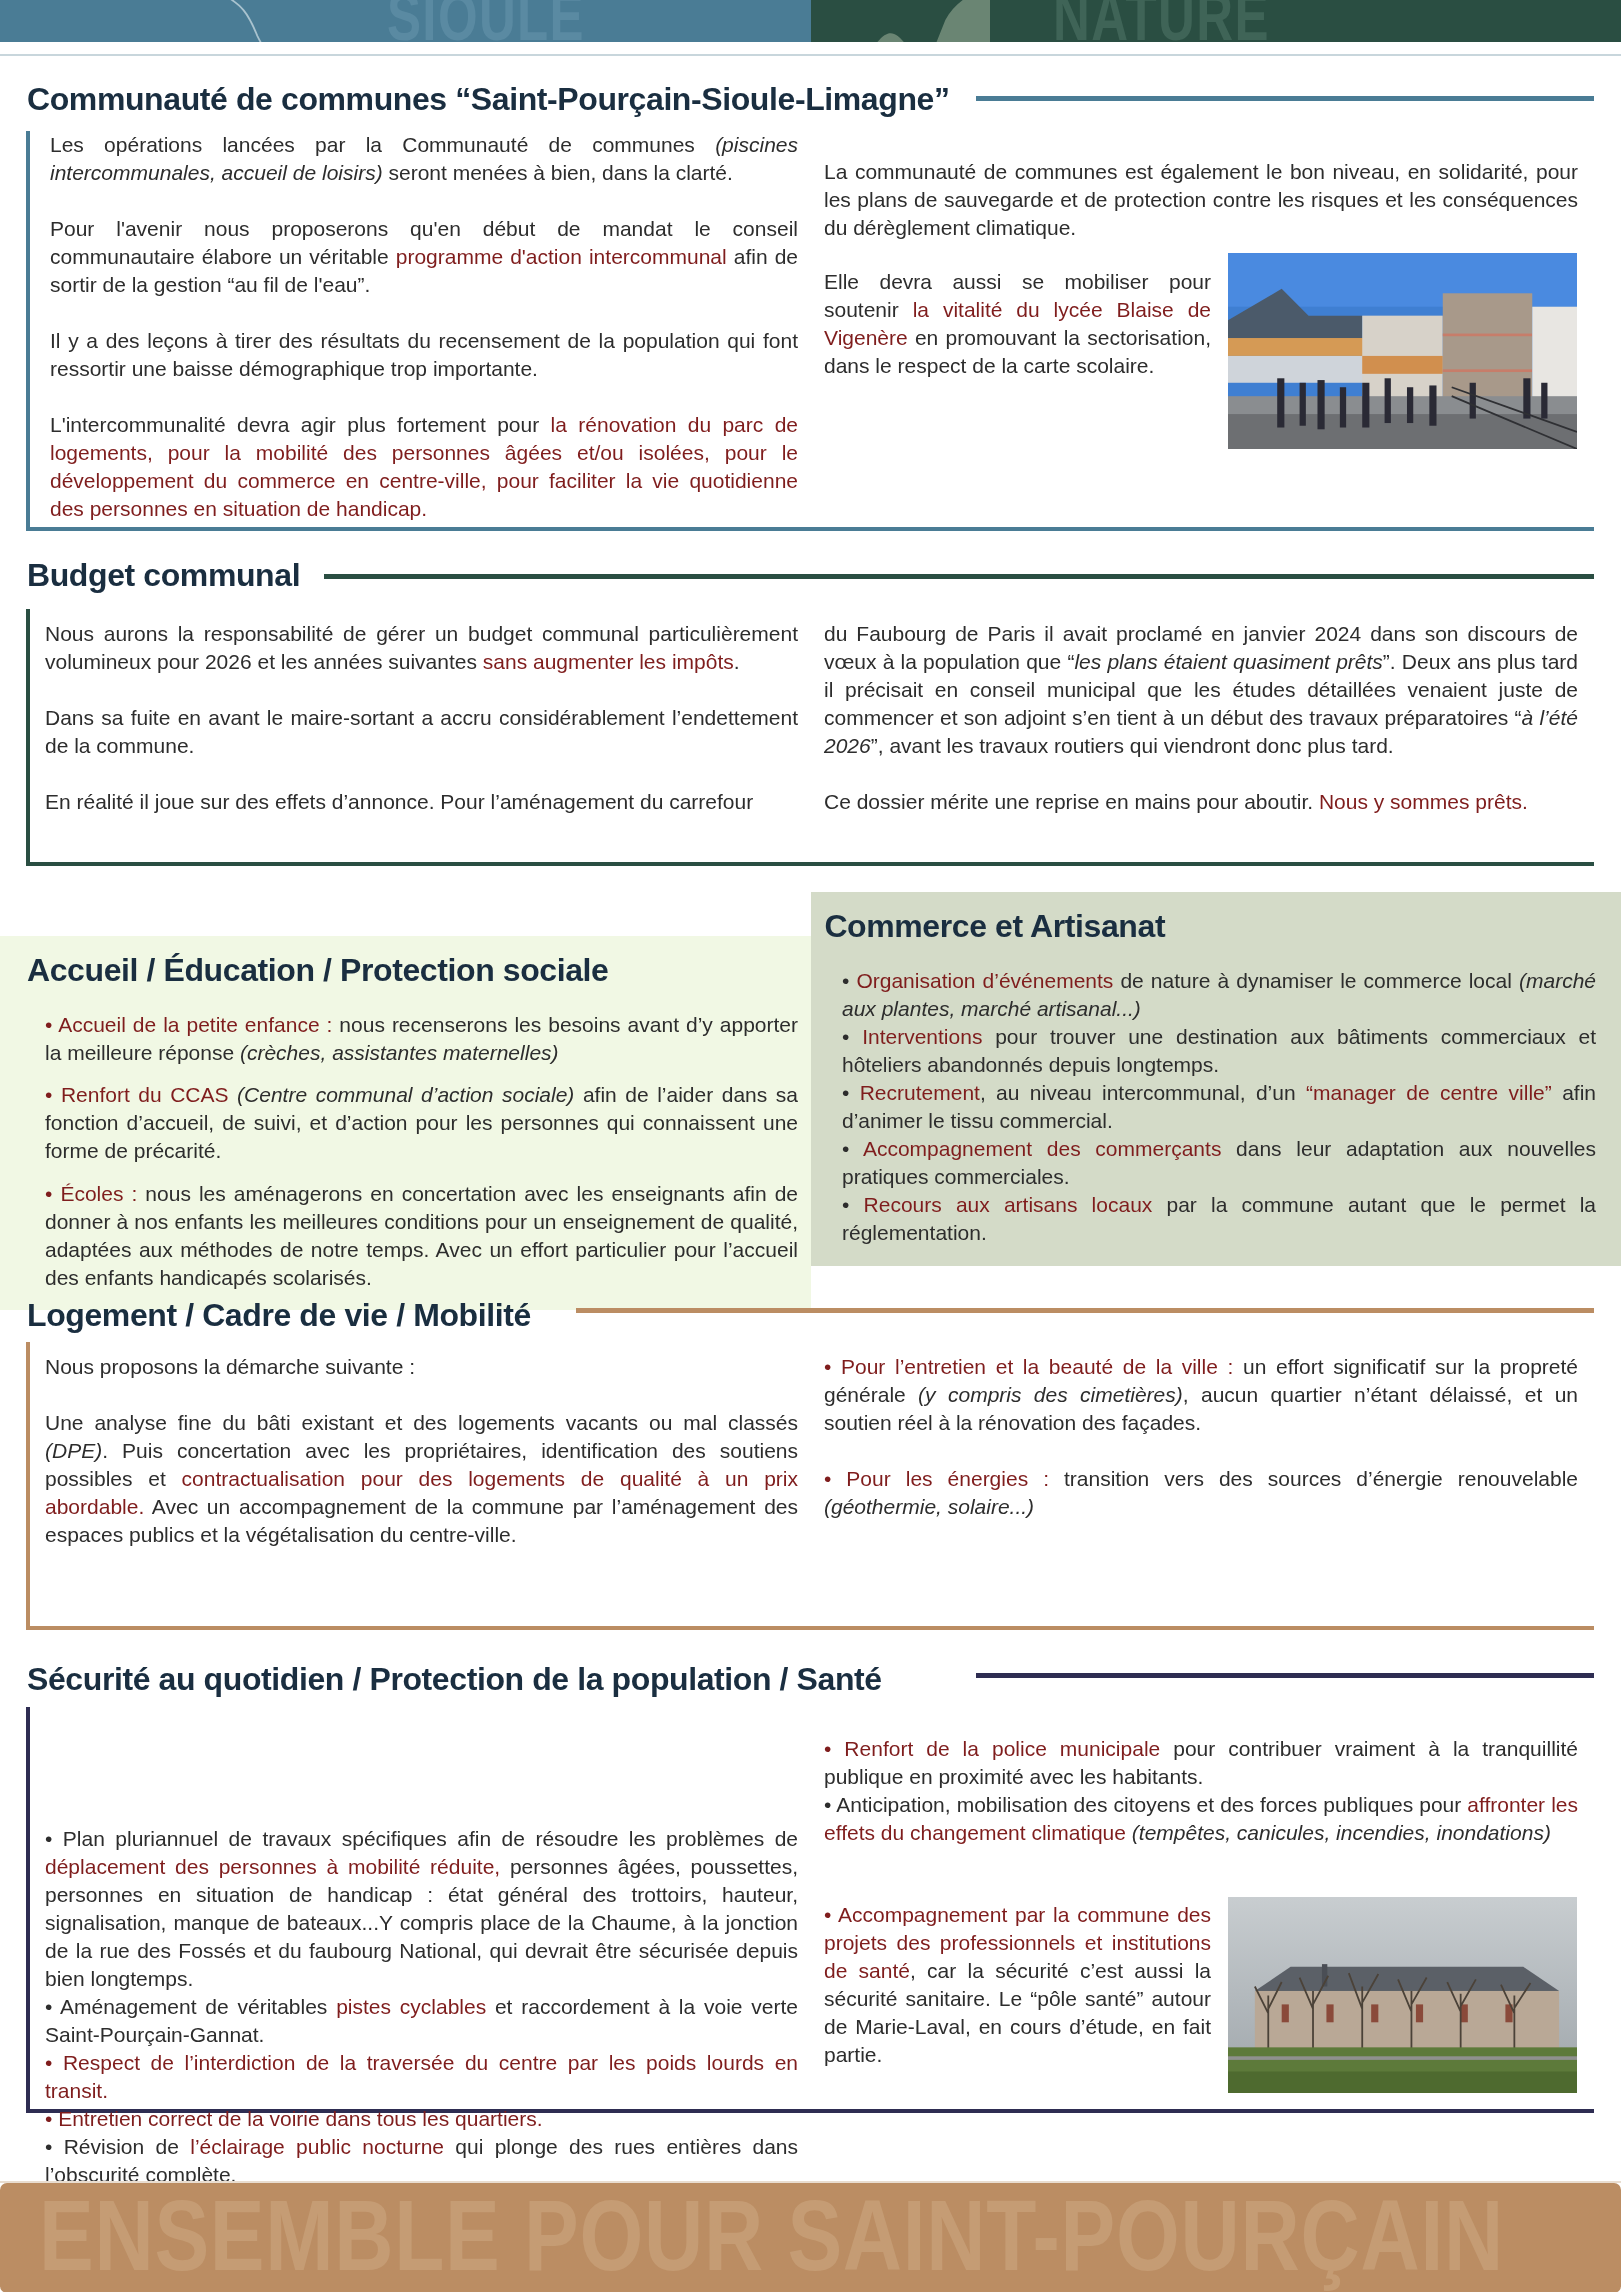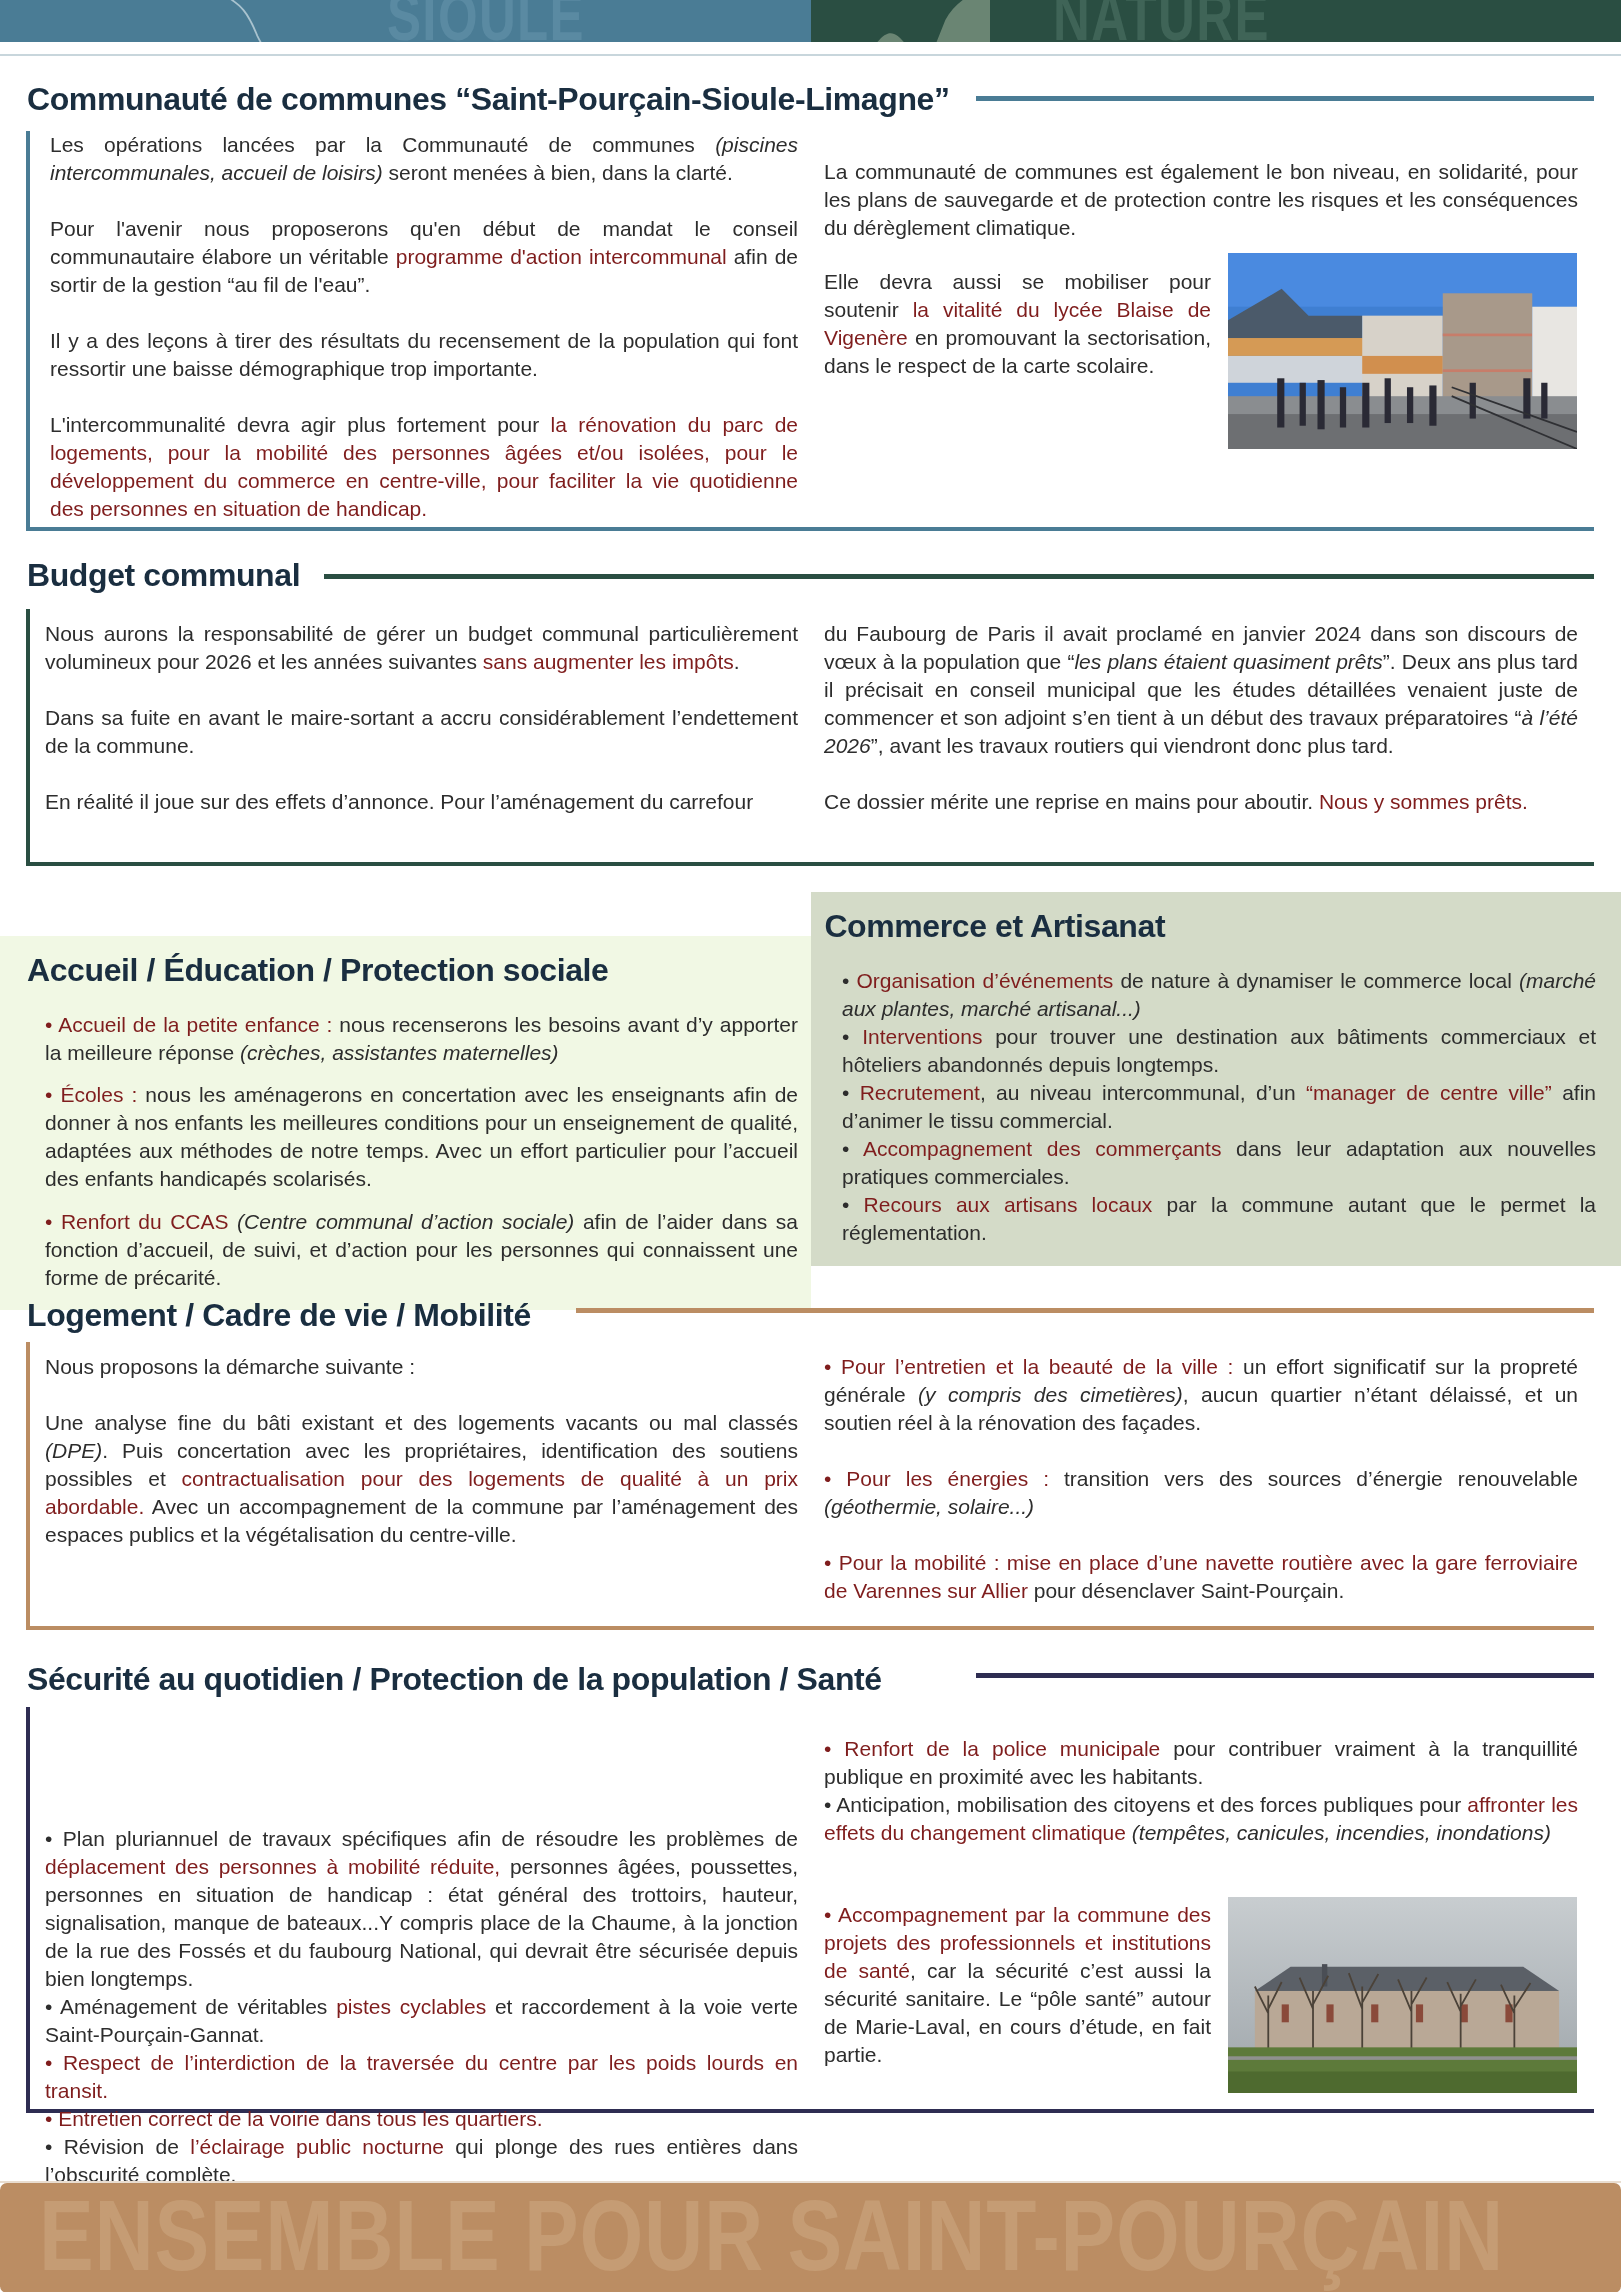--- a/index.html
+++ b/index.html
@@ -132,22 +132,22 @@
 
 <div class="text-block" style="left:824px; top:620px; width:754px;">
   <p><span>du Faubourg de Paris il avait proclamé en janvier 2024 dans son discours de vœux à la population que “</span><i>les plans étaient quasiment prêts</i><span>”. Deux ans plus tard il précisait en conseil municipal que les études détaillées venaient juste de commencer et son adjoint s’en tient à un début des travaux préparatoires “</span><i>à l’été 2026</i><span>”, avant les travaux routiers qui viendront donc plus tard.</span></p>
   <p><span>Ce dossier mérite une reprise en mains pour aboutir. </span><b>Nous y sommes prêts.</b></p>
 </div>
 
 <div class="panel" style="left:0; top:892px; width:811px; height:374px; background:#f1f8e4;margin-top:44px;">
   <div class="panel-title" style="left:27px; top:16px;">Accueil / Éducation / Protection sociale</div>
   <div class="text-block gap-sm" style="left:45px; top:75px; width:753px;">
     <p><b>• Accueil de la petite enfance :</b><span> nous recenserons les besoins avant d’y apporter la meilleure réponse </span><i>(crèches, assistantes maternelles)</i></p>
+    <p><b>• Renfort du CCAS</b><i> (Centre communal d’action sociale)</i><span> afin de l’aider dans sa fonction d’accueil, de suivi, et d’action pour les personnes qui connaissent une forme de précarité.</span></p>
     <p><b>• Écoles :</b><span> nous les aménagerons en concertation avec les enseignants afin de donner à nos enfants les meilleures conditions pour un enseignement de qualité, adaptées aux méthodes de notre temps. Avec un effort particulier pour l’accueil des enfants handicapés scolarisés.</span></p>
-    <p><b>• Renfort du CCAS</b><i> (Centre communal d’action sociale)</i><span> afin de l’aider dans sa fonction d’accueil, de suivi, et d’action pour les personnes qui connaissent une forme de précarité.</span></p>
   </div>
 </div>
 
 <div class="panel" style="left:811px; top:892px; width:811px; height:374px; background:#d4dbc8;">
   <div class="panel-title" style="left:13.4px; top:16px;">Commerce et Artisanat</div>
   <div class="text-block tight" style="left:31px; top:75px; width:754px;">
     <p><span>• </span><b>Organisation d’événements</b><span> de nature à dynamiser le commerce local </span><i>(marché aux plantes, marché artisanal...)</i></p>
     <p><span>• </span><b>Interventions</b><span> pour trouver une destination aux bâtiments commerciaux et hôteliers abandonnés depuis longtemps.</span></p>
     <p><span>• </span><b>Recrutement</b><span>, au niveau intercommunal, d’un </span><b>“manager de centre ville”</b><span> afin d’animer le tissu commercial.</span></p>
     <p><span>• </span><b>Accompagnement des commerçants</b><span> dans leur adaptation aux nouvelles pratiques commerciales.</span></p>
@@ -164,21 +164,20 @@
 </div>
 
 <div class="text-block" style="left:45px; top:1353px; width:753px;">
   <p><span>Nous proposons la démarche suivante :</span></p>
   <p><span>Une analyse fine du bâti existant et des logements vacants ou mal classés </span><i>(DPE)</i><span>. Puis concertation avec les propriétaires, identification des soutiens possibles et </span><b>contractualisation pour des logements de qualité à un prix abordable.</b><span> Avec un accompagnement de la commune par l’aménagement des espaces publics et la végétalisation du centre-ville.</span></p>
 </div>
 
 <div class="text-block" style="left:824px; top:1353px; width:754px;">
   <p><b>• Pour l’entretien et la beauté de la ville :</b><span> un effort significatif sur la propreté générale </span><i>(y compris des cimetières)</i><span>, aucun quartier n’étant délaissé, et un soutien réel à la rénovation des façades.</span></p>
   <p><b>• Pour les énergies :</b><span> transition vers des sources d’énergie renouvelable </span><i>(géothermie, solaire...)</i></p>
-  <p><b>• Pour la mobilité : mise en place d’une navette routière avec la gare ferroviaire de Varennes sur Allier</b><span> pour désenclaver Saint-Pourçain.</span></p>
 </div>
 
 <div class="section-title" style="left:27px; top:1661px;">Sécurité au quotidien / Protection de la population / Santé</div>
 <div class="title-rule" style="left:976px; top:1673px; width:618px; background:#2e2d52;"></div>
 
 <div class="frame" style="left:26px; top:1707px; width:1568px; height:406px;">
   <div class="vbar" style="background:#2e2d52;"></div>
   <div class="hbar" style="background:#2e2d52;"></div>
 </div>
 

